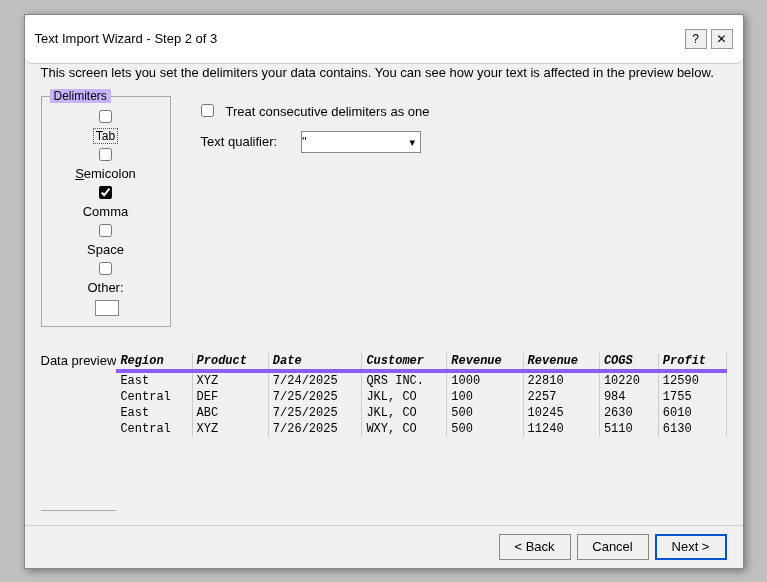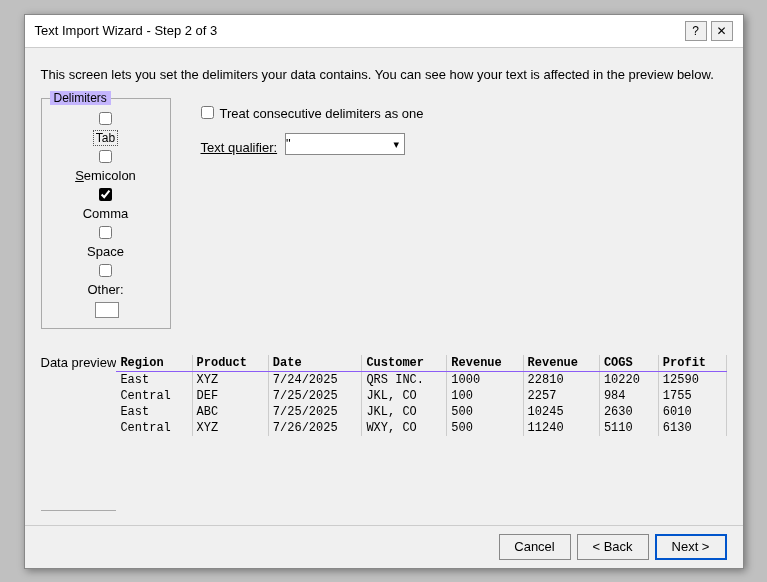--- a/index.html
+++ b/index.html
@@ -18,24 +18,25 @@
       border: 1px solid #888;
       width: 720px;
       height: 555px;
       display: flex;
       flex-direction: column;
       box-shadow: 2px 2px 8px rgba(0,0,0,0.4);
     }
     .title-bar {
       background: #fff;
       border-bottom: 1px solid #ccc;
-      padding: 6px 10px;
+      padding: 14px 10px;
       display: flex;
       align-items: center;
       justify-content: space-between;
+      border-radius: 7px;
     }
     .title-bar-text {
       font-size: 13px;
       font-weight: normal;
       color: #000;
     }
     .title-bar-buttons {
       display: flex;
       gap: 4px;
       align-items: center;
@@ -45,21 +46,21 @@
       border: 1px solid #999;
       width: 22px;
       height: 20px;
       cursor: pointer;
       display: flex;
       align-items: center;
       justify-content: center;
       font-size: 12px;
     }
     .dialog-body {
-      padding: 18px 16px 10px 16px;
+      padding: 0 16px 10px 16px;
       flex: 1;
       display: flex;
       flex-direction: column;
     }
     .description {
       font-size: 13px;
       color: #000;
       margin-bottom: 14px;
       line-height: 1.4;
     }
@@ -109,29 +110,28 @@
     }
     .right-options {
       display: flex;
       flex-direction: column;
       gap: 12px;
       padding-top: 8px;
     }
     .consecutive-row {
       display: flex;
       align-items: flex-start;
-      gap: 6px;
+      gap: 12px;
       font-size: 13px;
     }
     .qualifier-row {
       display: flex;
-      align-items: flex-end;
-      gap: 8px;
-      font-size: 13px;
-      text-decoration: underline;
+      align-items: center;
+      gap: 24px;
+      font-size: 13px;
     }
     .select-wrapper {
       position: relative;
       display: inline-block;
     }
     .select-wrapper::after {
       content: '▾';
       position: absolute;
       right: 6px;
       top: 50%;
@@ -169,22 +169,23 @@
       min-width: 100%;
     }
     .preview-table td {
       padding: 1px 8px 1px 4px;
       border-right: 1px solid #ccc;
       white-space: nowrap;
       vertical-align: top;
     }
     .preview-table tr:first-child td {
       font-weight: bold;
-      border-bottom: 1px solid #8b5cf6;
-      background: #f0f0f0;
+      border-bottom: 4px solid #8b5cf6;
+      background: #f0f0f0;
+      font-style: italic;
     }
     .footer {
       padding: 8px 16px;
       display: flex;
       align-items: center;
       justify-content: flex-end;
       gap: 6px;
       border-top: 1px solid #ccc;
       background: #f0f0f0;
     }
@@ -333,17 +334,17 @@
                   <td>6130</td>
                 </tr>
               </tbody>
           </table>
         </div>
       </div>
     </div>
   </div>
 
   <div class="footer">
+    <button class="footer-btn">&lt; Back</button>
     <button class="footer-btn">Cancel</button>
-    <button class="footer-btn">&lt; Back</button>
     <button class="footer-btn primary">Next &gt;</button>
   </div>
 </div>
 
 </body></html>

